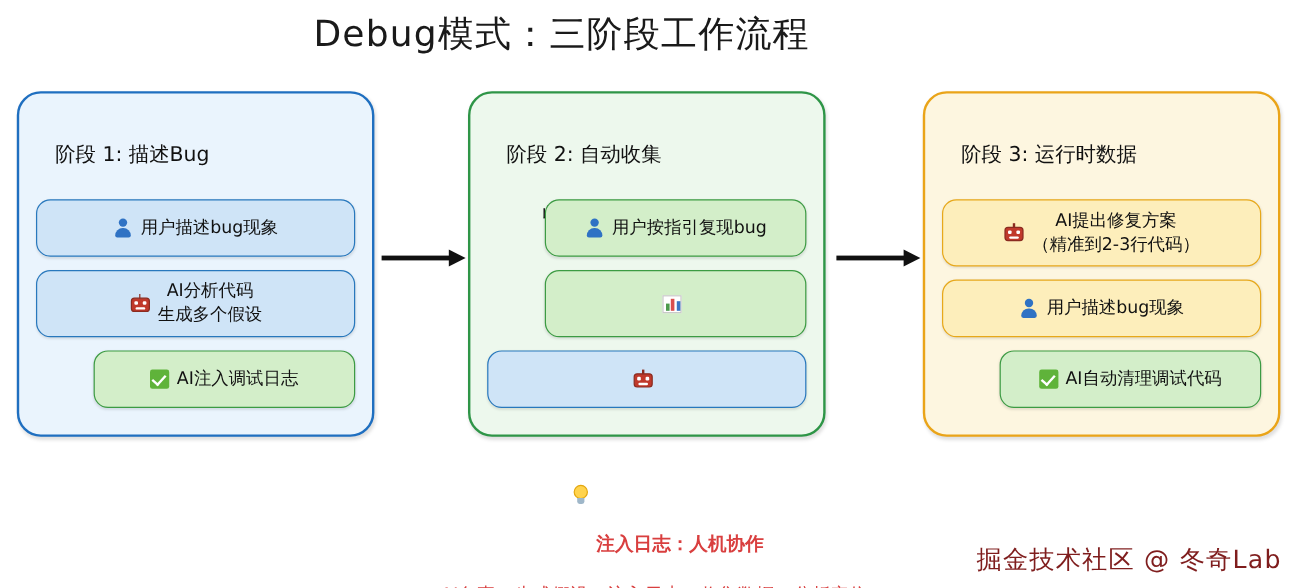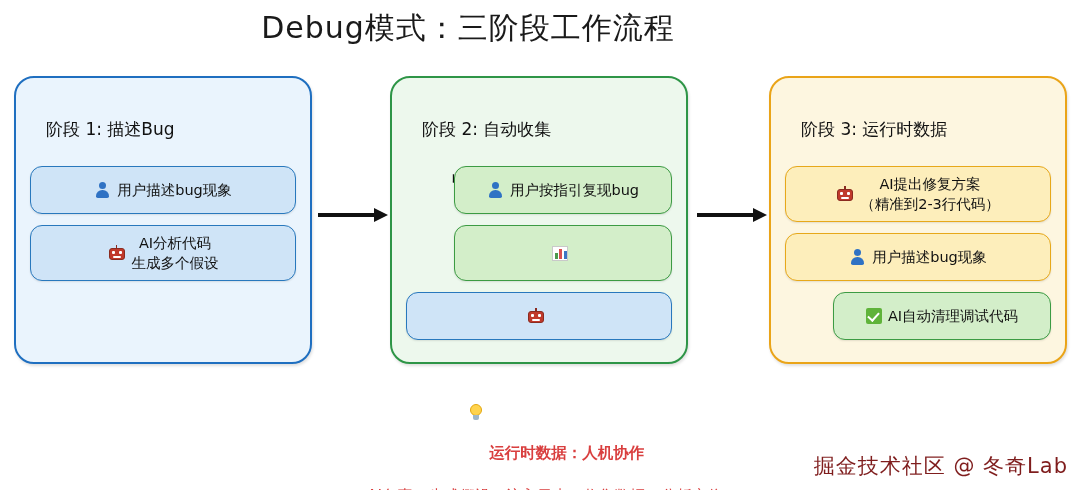--- a/index.html
+++ b/index.html
@@ -173,20 +173,24 @@
         <span class="icon ic-robot">
           <span class="ant"></span>
             <span class="head"></span>
           <span class="eye l"></span>
             <span class="eye r"></span>
             <span class="mouth"></span>
         </span>
         <span class="txt">AI分析代码
 生成多个假设</span>
       </div>
+      <div class="item green h1">
+        <span class="icon ic-check"></span>
+        <span class="txt">AI注入调试日志</span>
+      </div>
     </div>
   </div>
 
   <div class="arrow a1">
     <span class="shaft"></span>
     <span class="head"></span>
   </div>
 
   <div class="phase p2">
     <div class="phase-title">
@@ -247,21 +251,21 @@
         <span class="icon ic-check"></span>
         <span class="txt">AI自动清理调试代码</span>
       </div>
     </div>
   </div>
 
   <div class="note">
     <span class="line first">
       <span class="icon ic-bulb">
         <span class="glass"></span><span class="base"></span>
-      </span><span>运行时数据：人机协作</span>
+      </span><span>注入日志：人机协作</span>
     </span>
     <span class="line">· AI负责：生成假设、注入日志、收集数据、分析定位</span>
 
   </div>
 
   <div class="watermark">掘金技术社区 @ 冬奇Lab</div>
 
 </div>
 
 </body></html>

